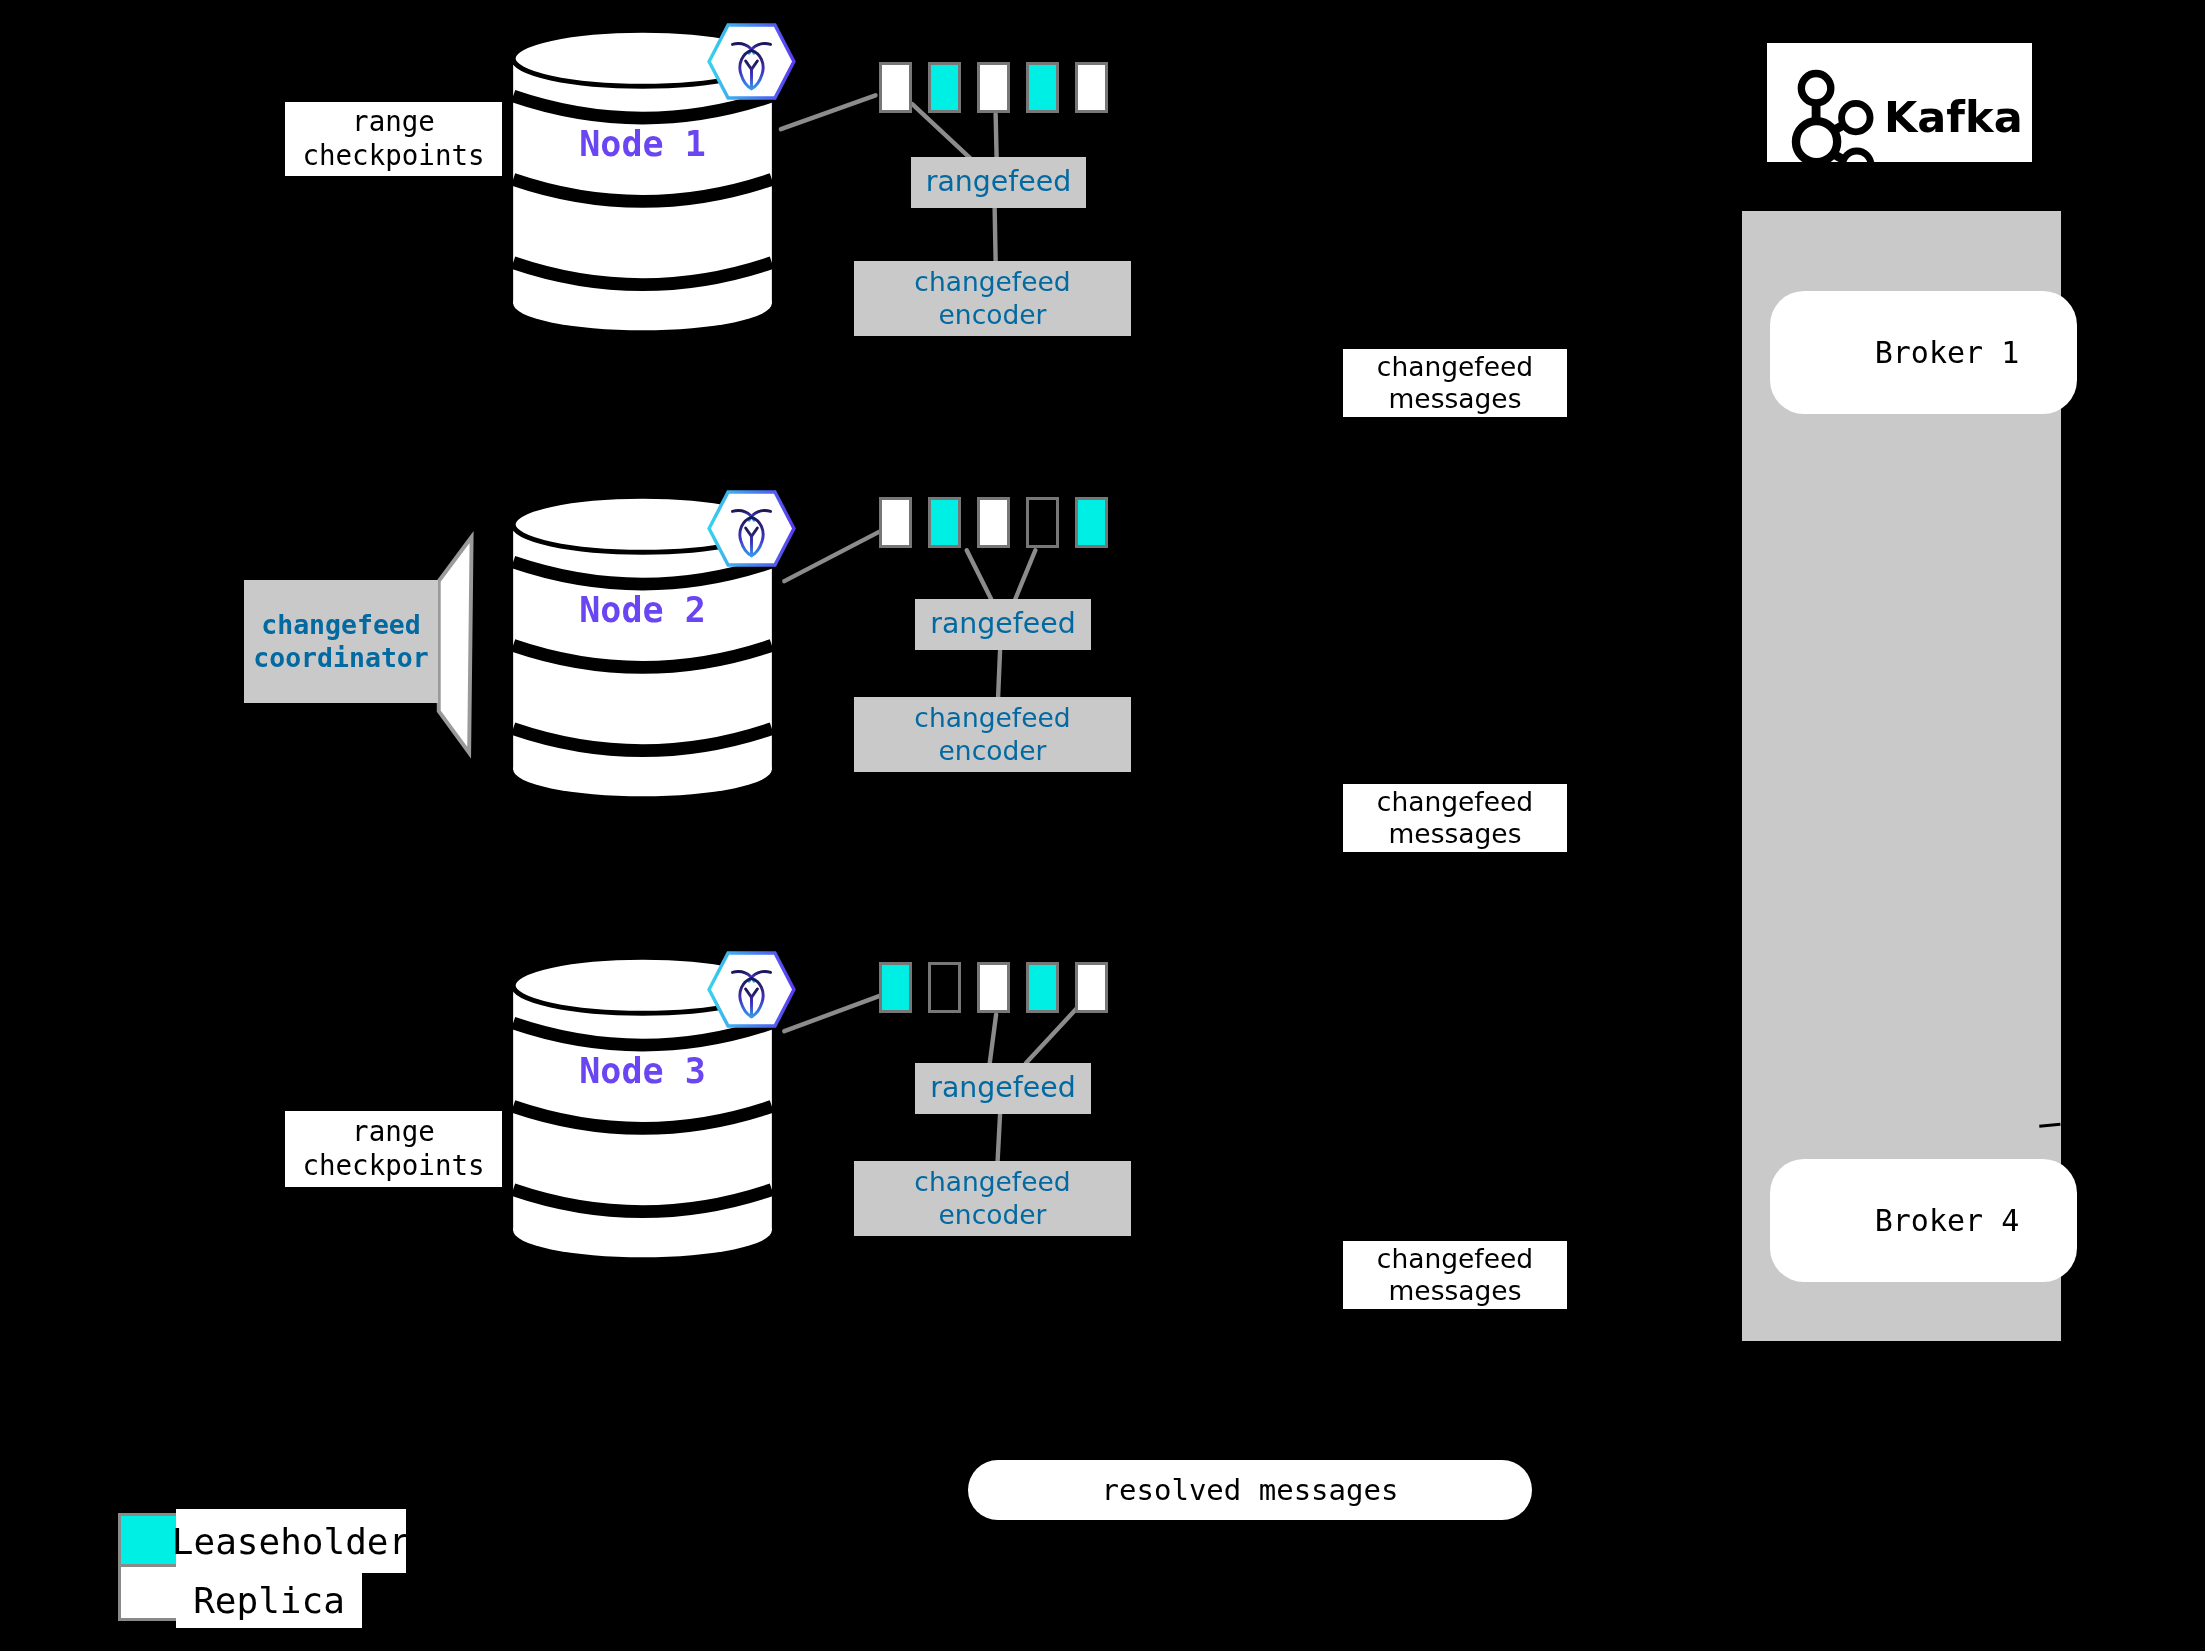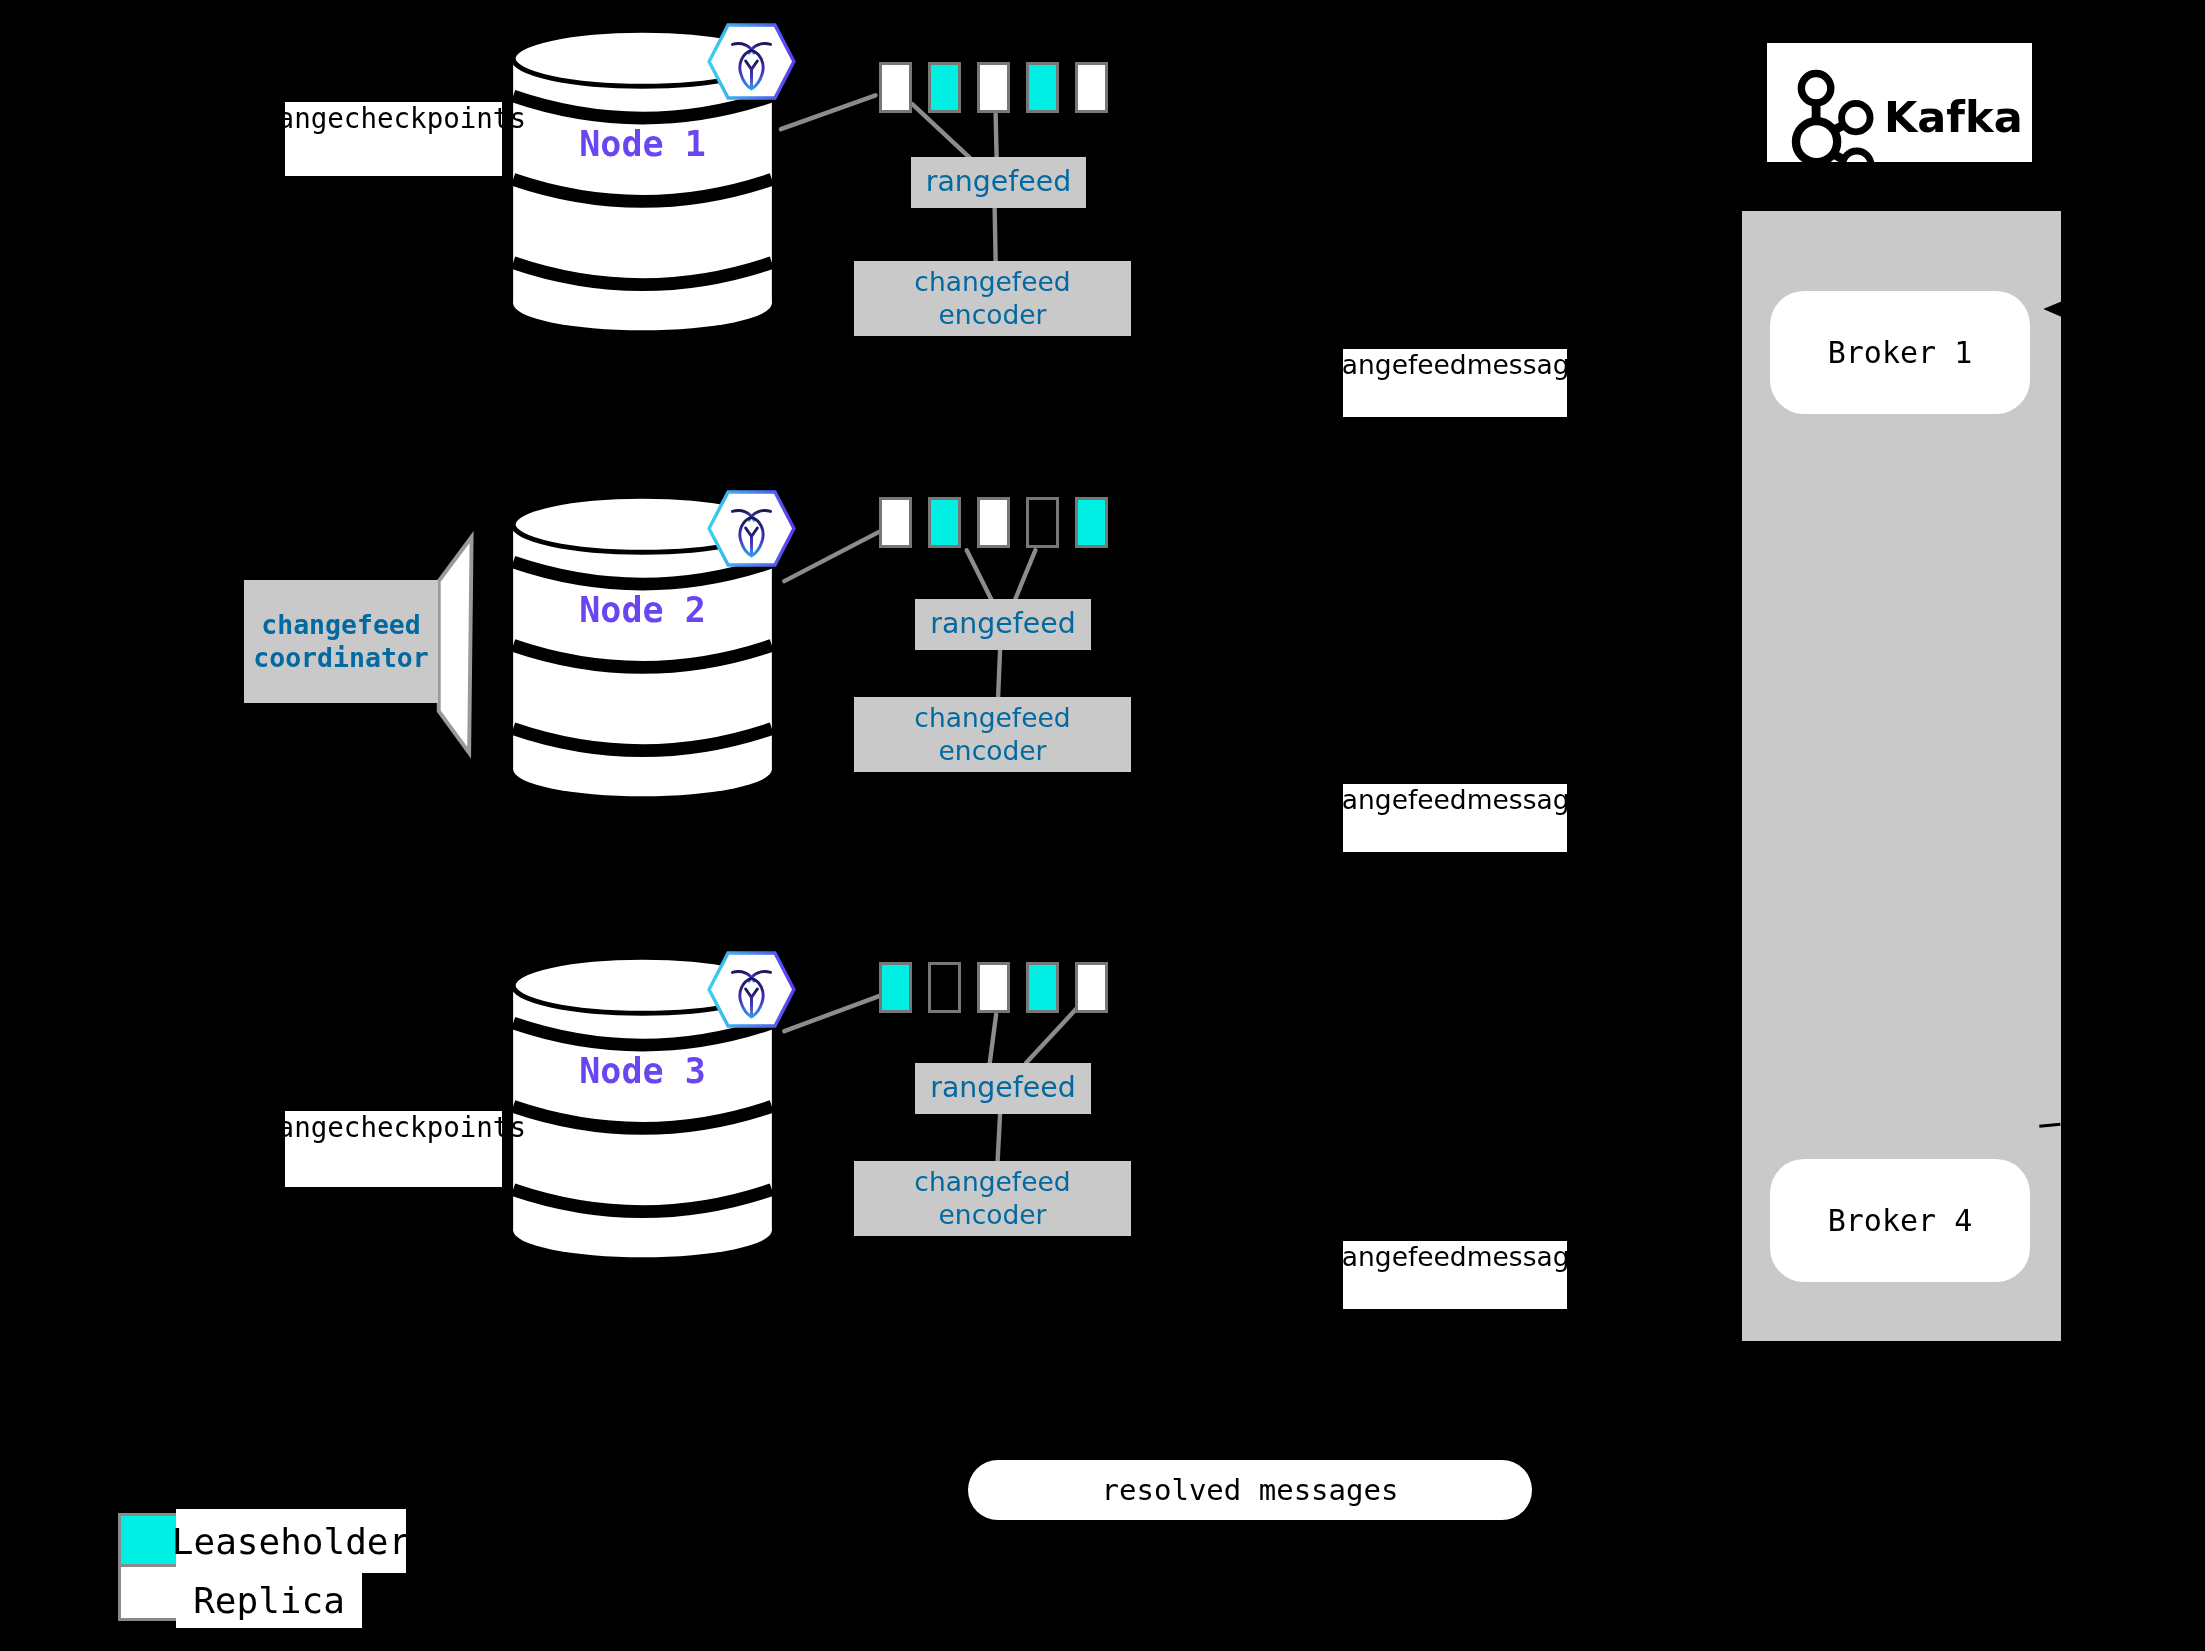--- a/index.html
+++ b/index.html
@@ -1,41 +1,41 @@
 <!DOCTYPE html>
 <html style="--leaseholder: #00efe4; --replica: #ffffff; --panelgray: #c9c9c9; --boxgray: #c9c9c9; --purple: #6a45f2; --bg: #000000;font-size:7.8px"><head>
 <meta charset="utf-8">
 <style>
   html,body{margin:0;padding:0;background:#000;}
   .canvas{position:relative;width:2205px;height:1652px;background:var(--bg,#000);
           font-family:"DejaVu Sans Mono",monospace;color:#000;overflow:hidden;}
   .abs{position:absolute;}
   .wlabel{position:absolute;background:#fff;color:#000;text-align:center;z-index:3;
-          display:flex;flex-direction:row;justify-content:center;}
+          display:flex;flex-direction:column;justify-content:center;}
   .glabel{position:absolute;background:var(--boxgray,#c9c9c9);color:#0369a1;text-align:center;z-index:3;
           display:flex;flex-direction:column;justify-content:center;}
   .ln{line-height:1.22;}
   .mono2{font-size:27.5px;}
   .rf{font-size:28.4px;font-family:"DejaVu Sans",sans-serif;}
   .enc{font-size:26.5px;font-family:"DejaVu Sans",sans-serif;}
   .msg{font-size:26.5px;font-family:"DejaVu Sans",sans-serif;}
   .coord{font-size:26.5px;font-weight:bold;}
   .nodelabel{position:absolute;left:510px;width:265px;text-align:center;z-index:4;
              font-weight:bold;font-size:35px;color:var(--purple,#6a45f2);}
   .squares{position:absolute;left:879px;display:flex;gap:16px;z-index:4;}
   .sq{width:33px;height:51px;border:3.4px solid #777;box-sizing:border-box;background:transparent;}
   .sq.leaseholder{background:var(--leaseholder,#00efe4);}
   .sq.replica{background:var(--replica,#fff);}
   .sq.empty{background:transparent;}
   .cyl{position:absolute;z-index:2;}
   .hex{position:absolute;z-index:5;}
   .panel{position:absolute;left:1742px;top:211px;width:319px;height:1130px;
          background:var(--panelgray,#c9c9c9);z-index:1;}
   .broker{position:absolute;left:1770px;width:260px;height:123px;background:#fff;border-radius:34px;
-          z-index:3;display:flex;align-items:center;justify-content:center;font-size:30px;}
+          z-index:3;display:flex;align-items:center;justify-content:center;font-size:30px;padding-left:47px;}
   .kafkabox{position:absolute;left:1767px;top:43px;width:265px;height:119px;background:#fff;z-index:3;}
   .kword{position:absolute;left:117px;top:49px;font-family:"DejaVu Sans",sans-serif;
          font-weight:bold;font-size:43px;color:#000;}
   .pill{position:absolute;left:968px;top:1460px;width:564px;height:60px;background:#fff;
         border-radius:30px;z-index:3;display:flex;align-items:center;justify-content:center;font-size:29px;}
   .legend-sq{position:absolute;left:118px;width:59px;height:51px;border:3.9px solid #8a8a8a;
              box-sizing:content-box;z-index:3;}
   .legend-lbl{position:absolute;background:#fff;z-index:3;display:flex;align-items:center;
               justify-content:center;font-size:36px;}
   svg{display:block;}

